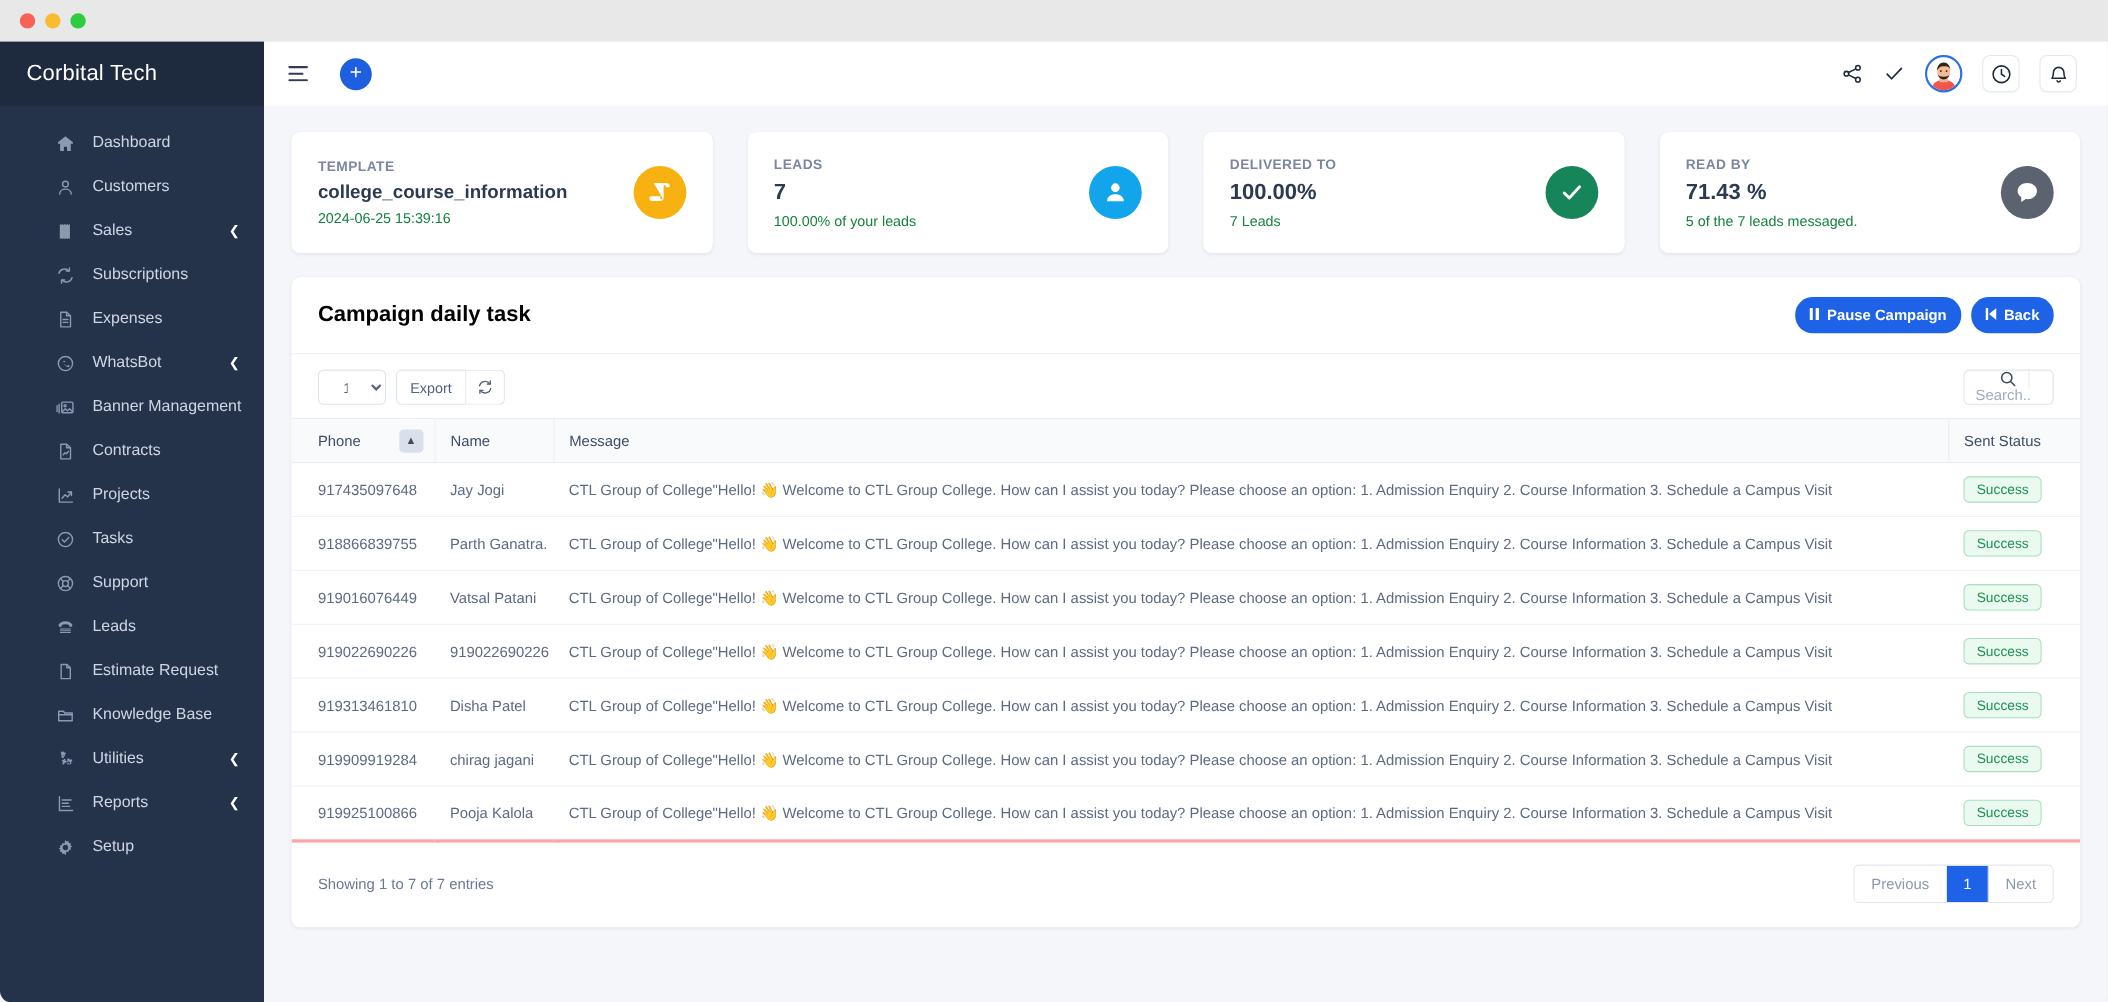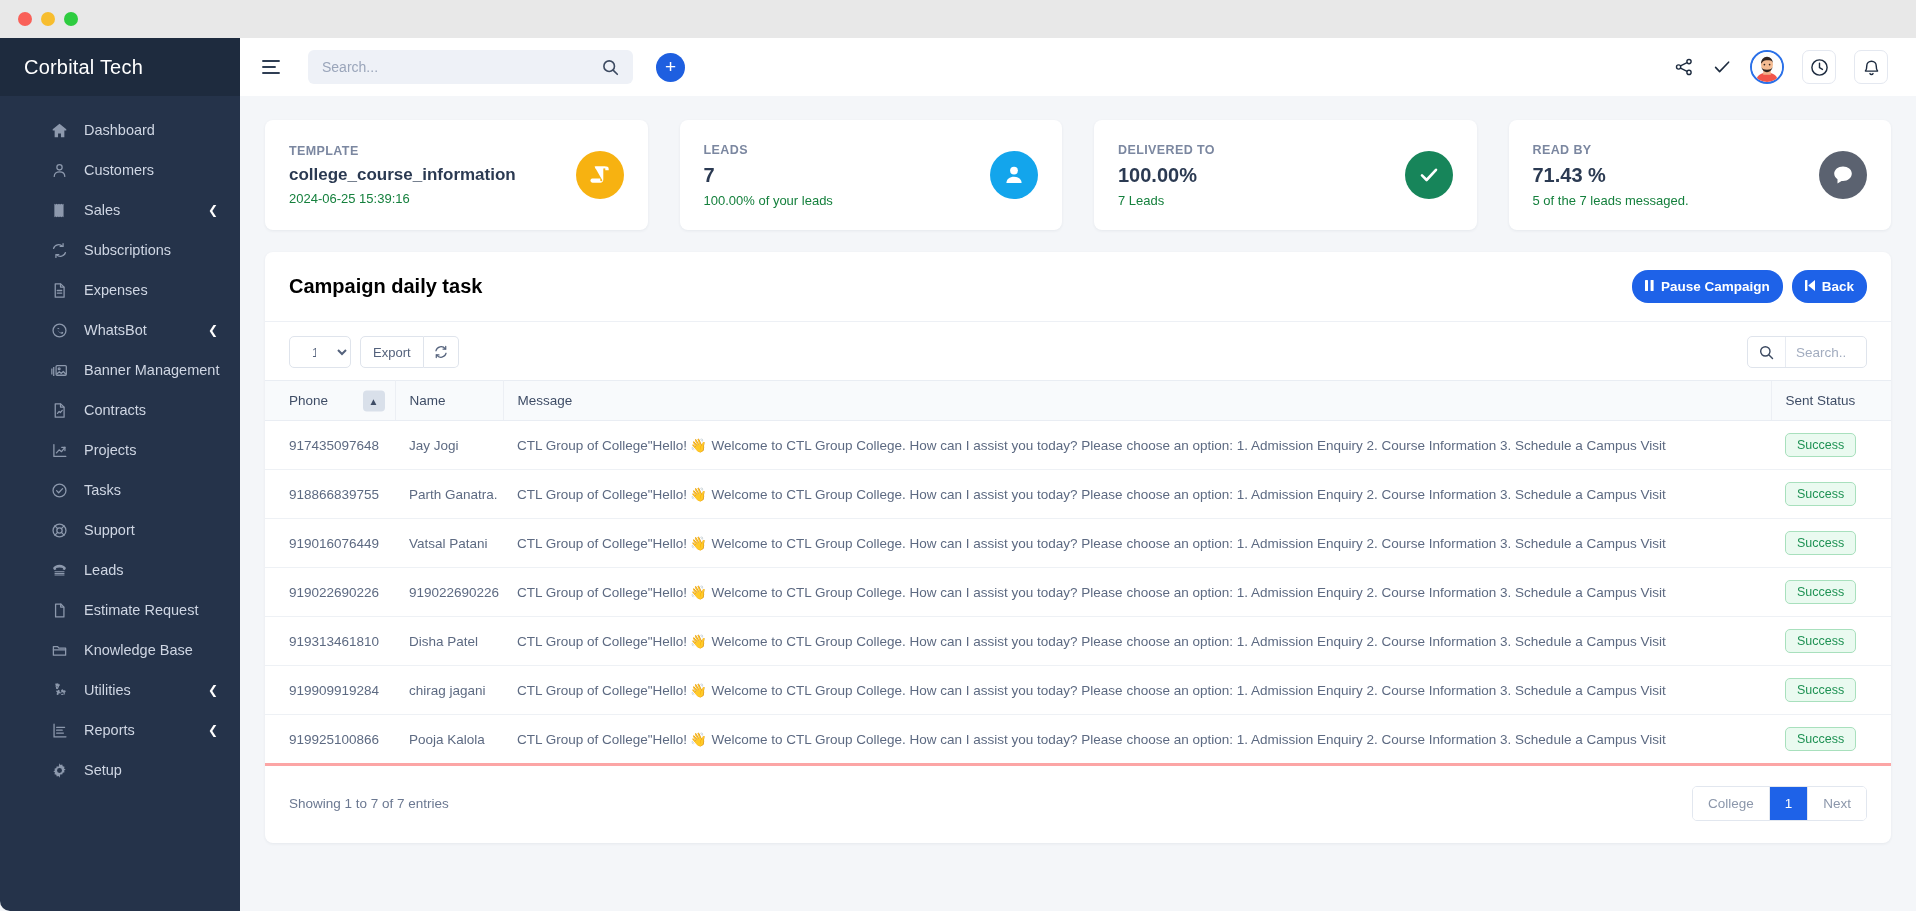--- a/index.html
+++ b/index.html
@@ -211,21 +211,21 @@
     font-family: "Liberation Sans", sans-serif;
     display: flex; align-items: center; justify-content: center;
   }
   .btn-group .btn-light:first-child { border-radius: 5px 0 0 5px; }
   .btn-group .btn-light:last-child { border-radius: 0 5px 5px 0; border-left: none; padding: 0 10px; }
   .table-search {
     margin-left: auto;
     display: flex; align-items: center;
     height: 32px;
     border: 1px solid #dfe4ec; border-radius: 5px;
-    overflow: hidden; background: #fff;
+    overflow: hidden; background: #fff; flex-direction: column;
   }
   .ts-ico {
     width: 38px; height: 100%;
     display: flex; align-items: center; justify-content: center;
     color: #3c4a61; border-right: 1px solid #e7ebf2;
     cursor: pointer;
   }
   .table-search input {
     border: none; outline: none; background: transparent;
     height: 100%; width: 80px; padding: 0 10px;
@@ -467,29 +467,20 @@
         </nav>
     </aside>
 
     <div class="main">
 
       <header class="topbar">
         <div class="hamburger">
           <svg width="18" height="14" viewBox="0 0 18 14" fill="none" stroke="currentColor" stroke-width="1.9" stroke-linecap="round">
             <path d="M1 1h16M1 7h12M1 13h16"></path>
           </svg>
-        </div>
-        <div class="search-wrap">
-          <input type="text" placeholder="Search..." style="">
-          <span class="search-ico">
-            <svg width="17" height="17" viewBox="0 0 18 18" fill="none" stroke="currentColor" stroke-width="1.7" stroke-linecap="round">
-              <circle cx="7.6" cy="7.6" r="5.6"></circle>
-                <path d="M12 12l4.2 4.2"></path>
-            </svg>
-          </span>
         </div>
         <button class="plus-btn">+</button>
 
         <div class="topbar-right">
           <span class="tb-icon">
             <svg width="20" height="20" viewBox="0 0 20 20" fill="none" stroke="currentColor" stroke-width="1.4">
               <circle cx="15" cy="4.6" r="2.1"></circle>
                 <circle cx="4.6" cy="10" r="2.1"></circle>
                 <circle cx="15" cy="15.4" r="2.1"></circle>
               <path d="M6.5 8.9l6.6-3.3M6.5 11.1l6.6 3.3"></path>
@@ -684,21 +675,21 @@
                   <td class="c-name">Pooja Kalola</td>
                   <td class="c-msg">CTL Group of College"Hello! 👋 Welcome to CTL Group College. How can I assist you today? Please choose an option: 1. Admission Enquiry 2. Course Information 3. Schedule a Campus Visit</td>
                   <td class="c-status"><span class="badge">Success</span></td>
                 </tr>
               </tbody>
           </table>
 
           <div class="panel-foot">
             <div class="foot-info">Showing 1 to 7 of 7 entries</div>
             <div class="pager">
-              <div class="pg">College</div>
+              <div class="pg">Previous</div>
               <div class="pg active">1</div>
               <div class="pg">Next</div>
             </div>
           </div>
         </section>
 
       </div>
     </div>
   </div>
 </div>

